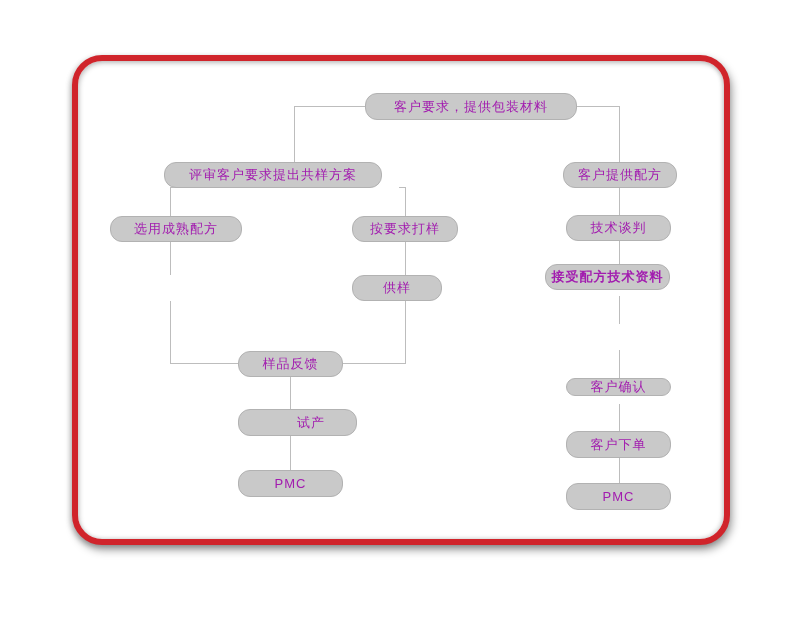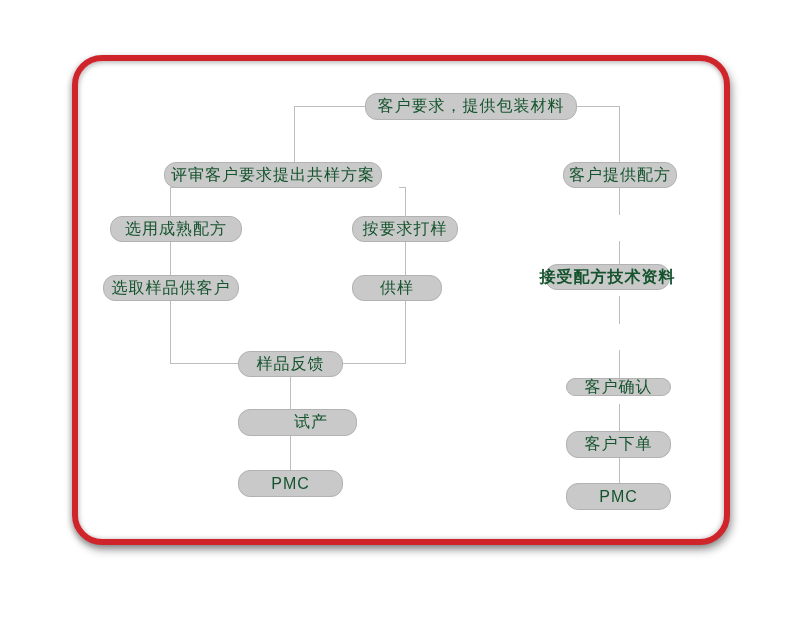--- a/index.html
+++ b/index.html
@@ -42,22 +42,22 @@
     z-index: 0;
   }
 
   
   .node {
     position: absolute;
     box-sizing: border-box;
     background: #c9c9c9;
     border: 1px solid #b2b2b2;
     border-radius: 12px;
-    color: #14532d;
-    font-size: 16px;
+    color: #a21caf;
+    font-size: 13px;
     letter-spacing: 1px;
     display: flex;
     align-items: center;
     justify-content: center;
     white-space: nowrap;
     z-index: 2;
   }
 
   
   .n-top        { left: 365px; top:  93px; width: 212px; height: 27px; }
@@ -139,25 +139,25 @@
   <div class="conn c15"></div>
   <div class="conn c16"></div>
   <div class="conn c17"></div>
   <div class="conn c18"></div>
   <div class="conn c19"></div>
   <div class="conn c20"></div>
 
   <div class="node n-top">客户要求，提供包装材料</div>
   <div class="node n-review">评审客户要求提出共样方案</div>
   <div class="node n-selformula">选用成熟配方</div>
-  <div class="node n-selsample">选取样品供客户</div>
   <div class="node n-proof">按要求打样</div>
   <div class="node n-supply">供样</div>
   <div class="node n-feedback">样品反馈</div>
   <div class="node n-trial">试产</div>
   <div class="node n-pmc-mid">PMC</div>
   <div class="node n-provide">客户提供配方</div>
+  <div class="node n-techtalk">技术谈判</div>
   <div class="node n-accept">接受配方技术资料</div>
   <div class="node n-confirm">客户确认</div>
   <div class="node n-order">客户下单</div>
   <div class="node n-pmc-right">PMC</div>
 
 </div>
 
 </body></html>

